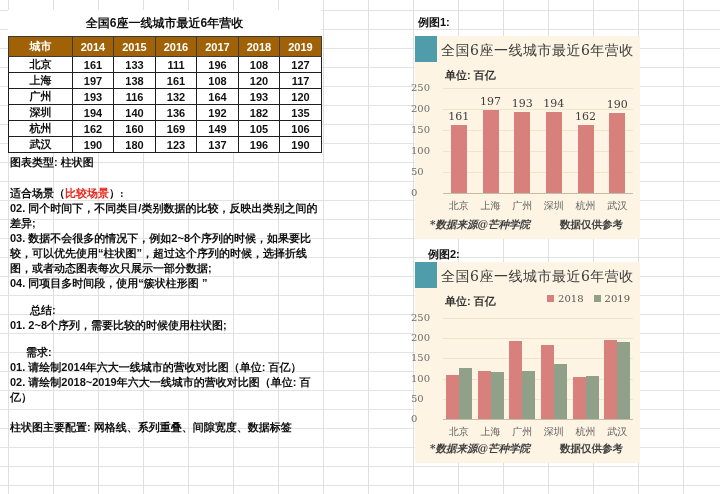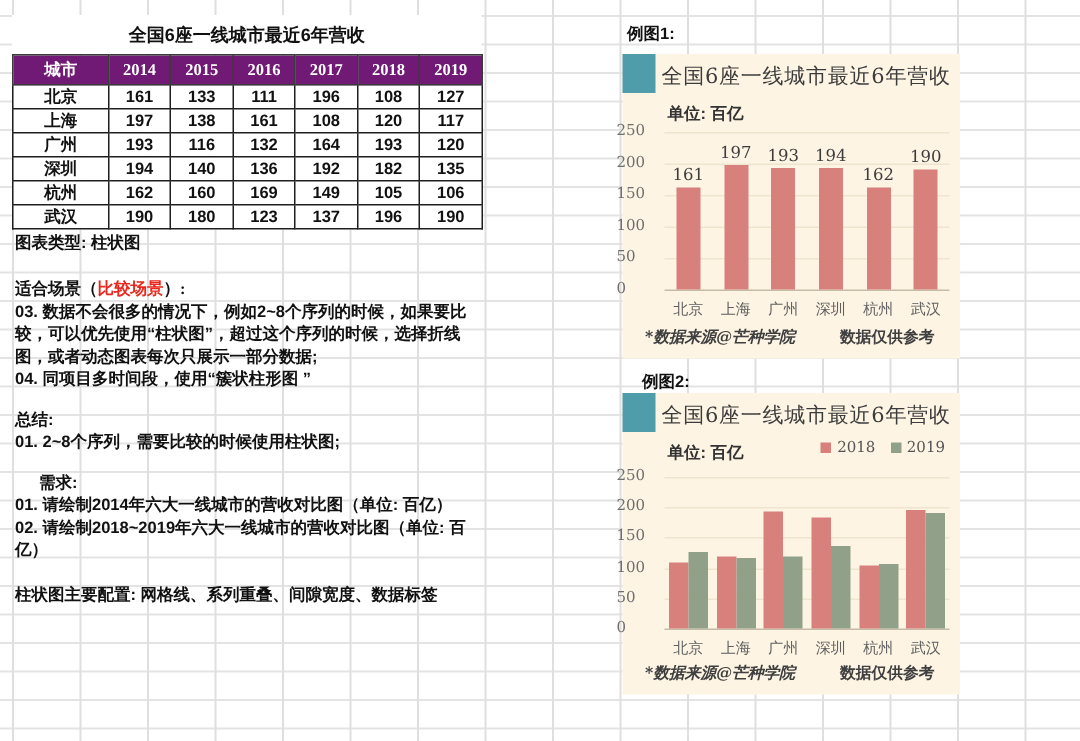--- a/index.html
+++ b/index.html
@@ -20,23 +20,22 @@
     position:absolute; left:8px; top:10px; width:313px; height:26px;
     background:#fff; text-align:center; line-height:26px;
     font-size:12px; font-weight:bold; color:#111;
   }
   table.rev {
     position:absolute; left:8px; top:36px; width:313px;
     border-collapse:collapse; table-layout:fixed;
     font-size:11px; font-weight:bold; text-align:center;
   }
   table.rev th {
-    background:#701a75; color:#fff; height:20px; font-size:11px;
+    background:#a16207; color:#fff; height:20px; font-size:11px;
     border:1px solid #3a3a3a;
-    font-family:Liberation Serif, serif;
   }
   table.rev td {
     background:#fff; height:15px; border:1px solid #1f1f1f; color:#111;
   }
   
   .notes {
     position:absolute; left:10px; top:155px; width:316px;
     font-size:11px; font-weight:bold; line-height:15px; color:#111;
   }
   .notes .hl { color:#e8281e; }
@@ -164,23 +163,24 @@
         <td>137</td>
         <td>196</td>
         <td>190</td>
       </tr>
     </tbody>
 </table>
 
 <div class="notes" id="notes">
     <div>图表类型: 柱状图</div>
     <div style="margin-top: 16px; font-family: Liberation Serif, serif;"><span>适合场景（</span><span class="hl">比较场景</span><span>）:</span></div>
+    <div>02. 同个时间下，不同类目/类别数据的比较，反映出类别之间的差异;</div>
     <div>03. 数据不会很多的情况下，例如2~8个序列的时候，如果要比较，可以优先使用“柱状图”，超过这个序列的时候，选择折线图，或者动态图表每次只展示一部分数据;</div>
     <div>04. 同项目多时间段，使用“簇状柱形图 ”</div>
-    <div style="margin-top: 12px;">总结:</div>
+    <div style="margin-top: 12px; padding-left: 20px;">总结:</div>
     <div>01. 2~8个序列，需要比较的时候使用柱状图;</div>
     <div style="margin-top: 12px; margin-left: 16px;">需求:</div>
     <div>01. 请绘制2014年六大一线城市的营收对比图（单位: 百亿）</div>
     <div>02. 请绘制2018~2019年六大一线城市的营收对比图（单位: 百亿）</div>
     <div style="margin-top: 15px;">柱状图主要配置: 网格线、系列重叠、间隙宽度、数据标签</div>
   </div>
 
 <div class="ex-label" id="ex1-label">例图1:</div>
 <div class="ex-label" id="ex2-label">例图2:</div>
 

